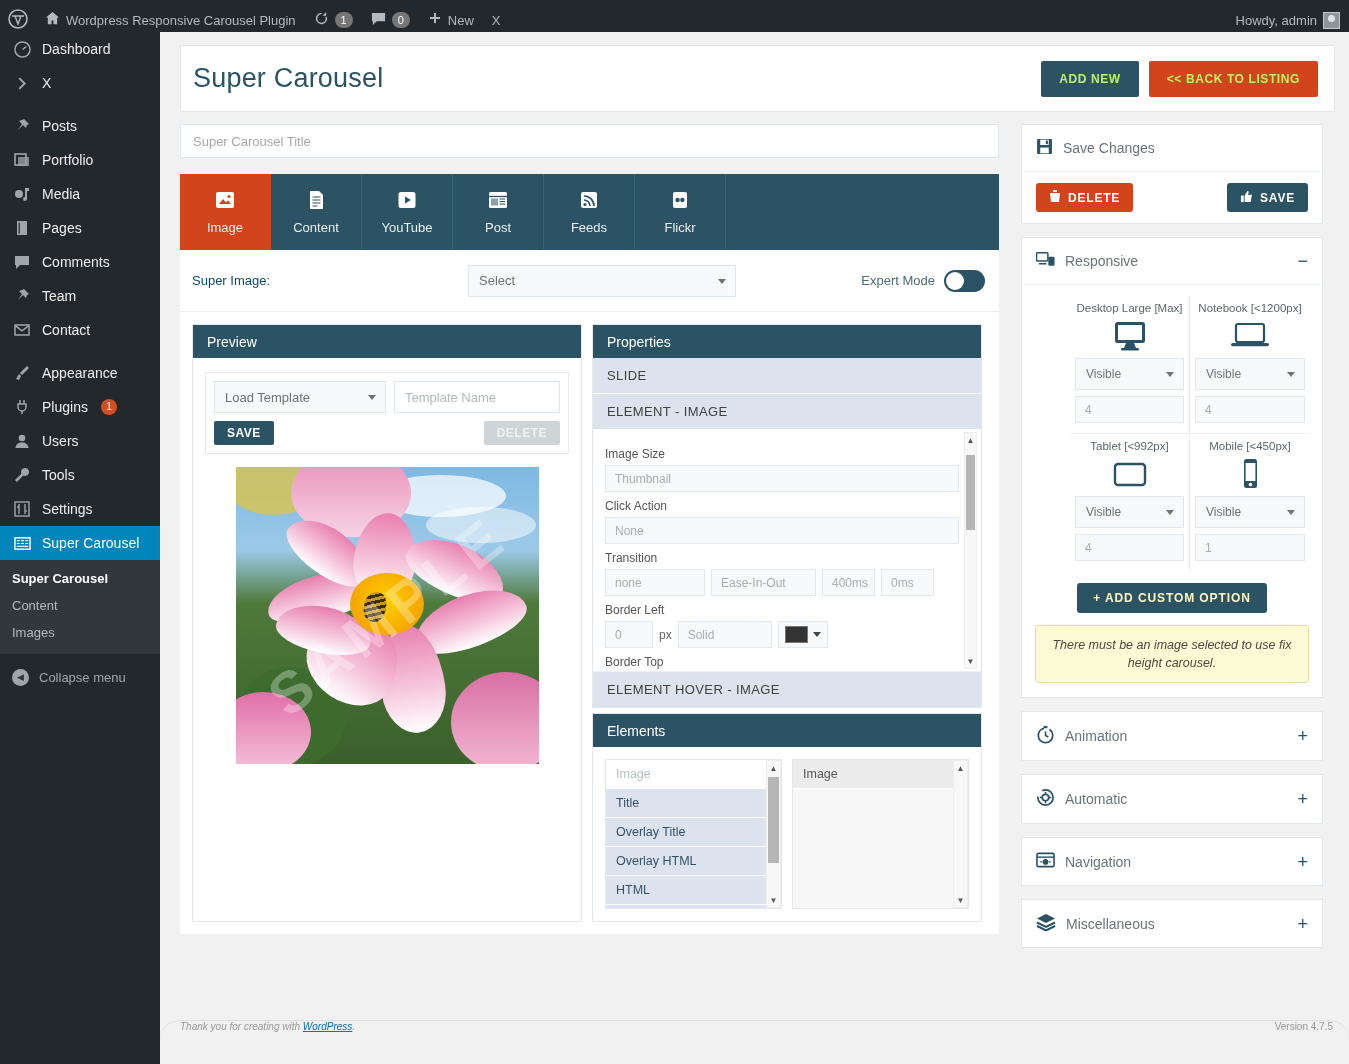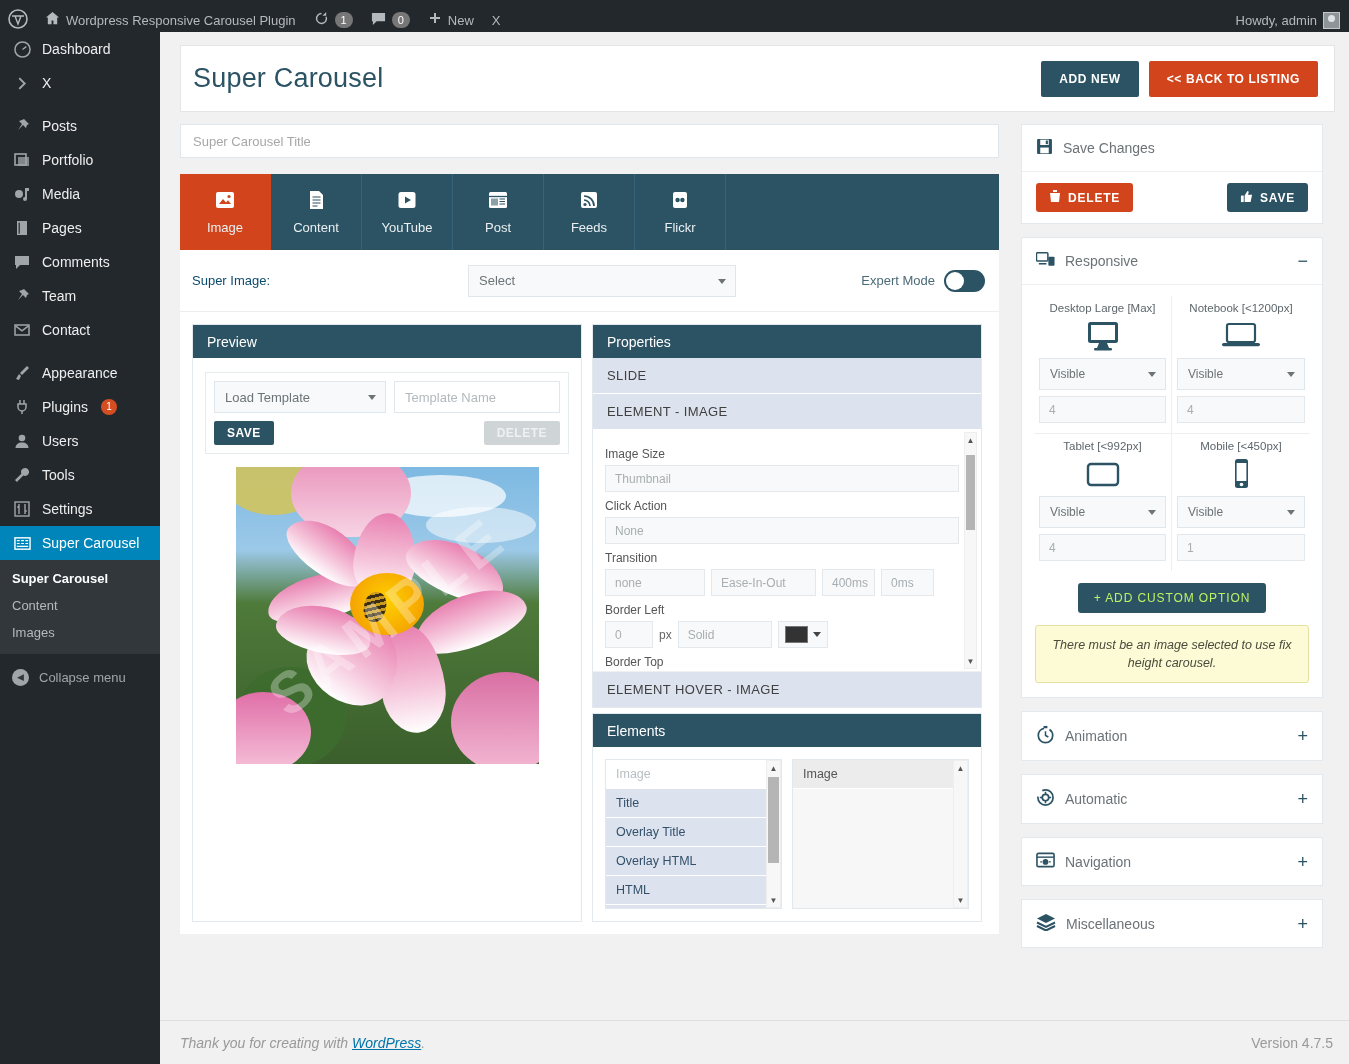--- a/index.html
+++ b/index.html
@@ -98,21 +98,21 @@
     margin: 13px 14px 0 20px; height: 67px; background: #fff;
     border: 1px solid #e5e5e5;
     display: flex; align-items: center; padding: 0 16px 0 12px;
   }
   #pagetitle {
     font-size: 27px; font-weight: 400; color: #2c5364;
     font-family: "Liberation Sans", sans-serif; letter-spacing: .2px;
   }
   #pagehead .spacer { flex: 1; }
   .hbtn {
-    border: none; color: #ffffff; font-size: 12px; font-weight: bold;
+    border: none; color: #bef264; font-size: 12px; font-weight: bold;
     letter-spacing: .6px; padding: 0 18px; height: 36px;
     line-height: 36px; border-radius: 2px; margin-left: 10px;
     cursor: pointer; font-family: "Liberation Sans", sans-serif;
   }
   .hbtn.blue { background: #2c5364; }
   .hbtn.orange { background: #d2441b; }
 
   
   #cols { display: flex; margin: 12px 14px 0 20px; align-items: flex-start; }
   #leftcol { width: 819px; }
@@ -291,51 +291,52 @@
     border-top: 1px solid #eef1f3;
   }
   .abtn {
     border: none; color: #fff; font-size: 12px; font-weight: bold;
     letter-spacing: .8px; height: 29px; padding: 0 13px; border-radius: 3px;
     display: flex; align-items: center; gap: 7px; cursor: pointer;
     font-family: "Liberation Sans", sans-serif;
   }
   #btn-delete { background: #d2441b; }
   #btn-save { background: #2c5364; margin-left: auto; }
-  #resp-grid { display: flex; flex-wrap: wrap; padding: 11px 12px 0; }
+  #resp-grid { display: flex; flex-wrap: wrap; padding: 11px 12px 0; margin-left: 36px; }
   .dev {
     width: 50%; padding: 6px 5px 10px;
   }
   .dev.brd-r { border-right: 1px solid #edf0f2; }
   .dev.brd-b { border-bottom: 1px solid #edf0f2; }
   .dev-title { text-align: center; font-size: 11.5px; color: #5d666b; }
   .dev-icon {
     height: 44px; display: flex; align-items: center; justify-content: center;
     color: #2c5364;
   }
   .dev .sel, .dev .finput { font-size: 12px; }
   .dev .sel { margin-bottom: 6px; }
   #addcustom {
-    display: block; margin: 12px auto 0; background: #2c5364; color: #bef264;
-    border: none; font-size: 12px; font-weight: normal; letter-spacing: .9px;
+    display: block; margin: 12px auto 0; background: #2c5364; color: #fef9c3;
+    border: none; font-size: 12px; font-weight: bold; letter-spacing: .9px;
     height: 30px; padding: 0 16px; border-radius: 3px; cursor: pointer;
     font-family: "Liberation Sans", sans-serif;
   }
   #notice {
     margin: 12px 13px 14px; background: #fcfbd6; border: 1px solid #e3e0a0;
     border-radius: 3px; padding: 10px 14px; text-align: center;
     font-style: italic; font-size: 12.5px; color: #4a4a3d; line-height: 1.45;
   }
 
   
   #footer {
     position: absolute; bottom: 0; left: 0; width: 1189px; height: 44px;
-    display: flex; align-items: center; padding: 0 16px 0 20px;
-    border-top: 1px solid #dfdfdf; color: #999; font-size: 14px;
+    display: flex; align-items: flex-start; padding: 0 16px 0 20px;
+    border-top: 1px solid #dfdfdf; color: #999; font-size: 10px;
     font-style: italic;
+    border-radius: 20px;
   }
   #footer .spacer { flex: 1; }
   #footer a { color: #0073aa; }
   #wp-version { font-style: normal; }
 </style>
 </head>
 <body>
 
 <div id="adminbar">
   <div class="ab-item wplogo">

